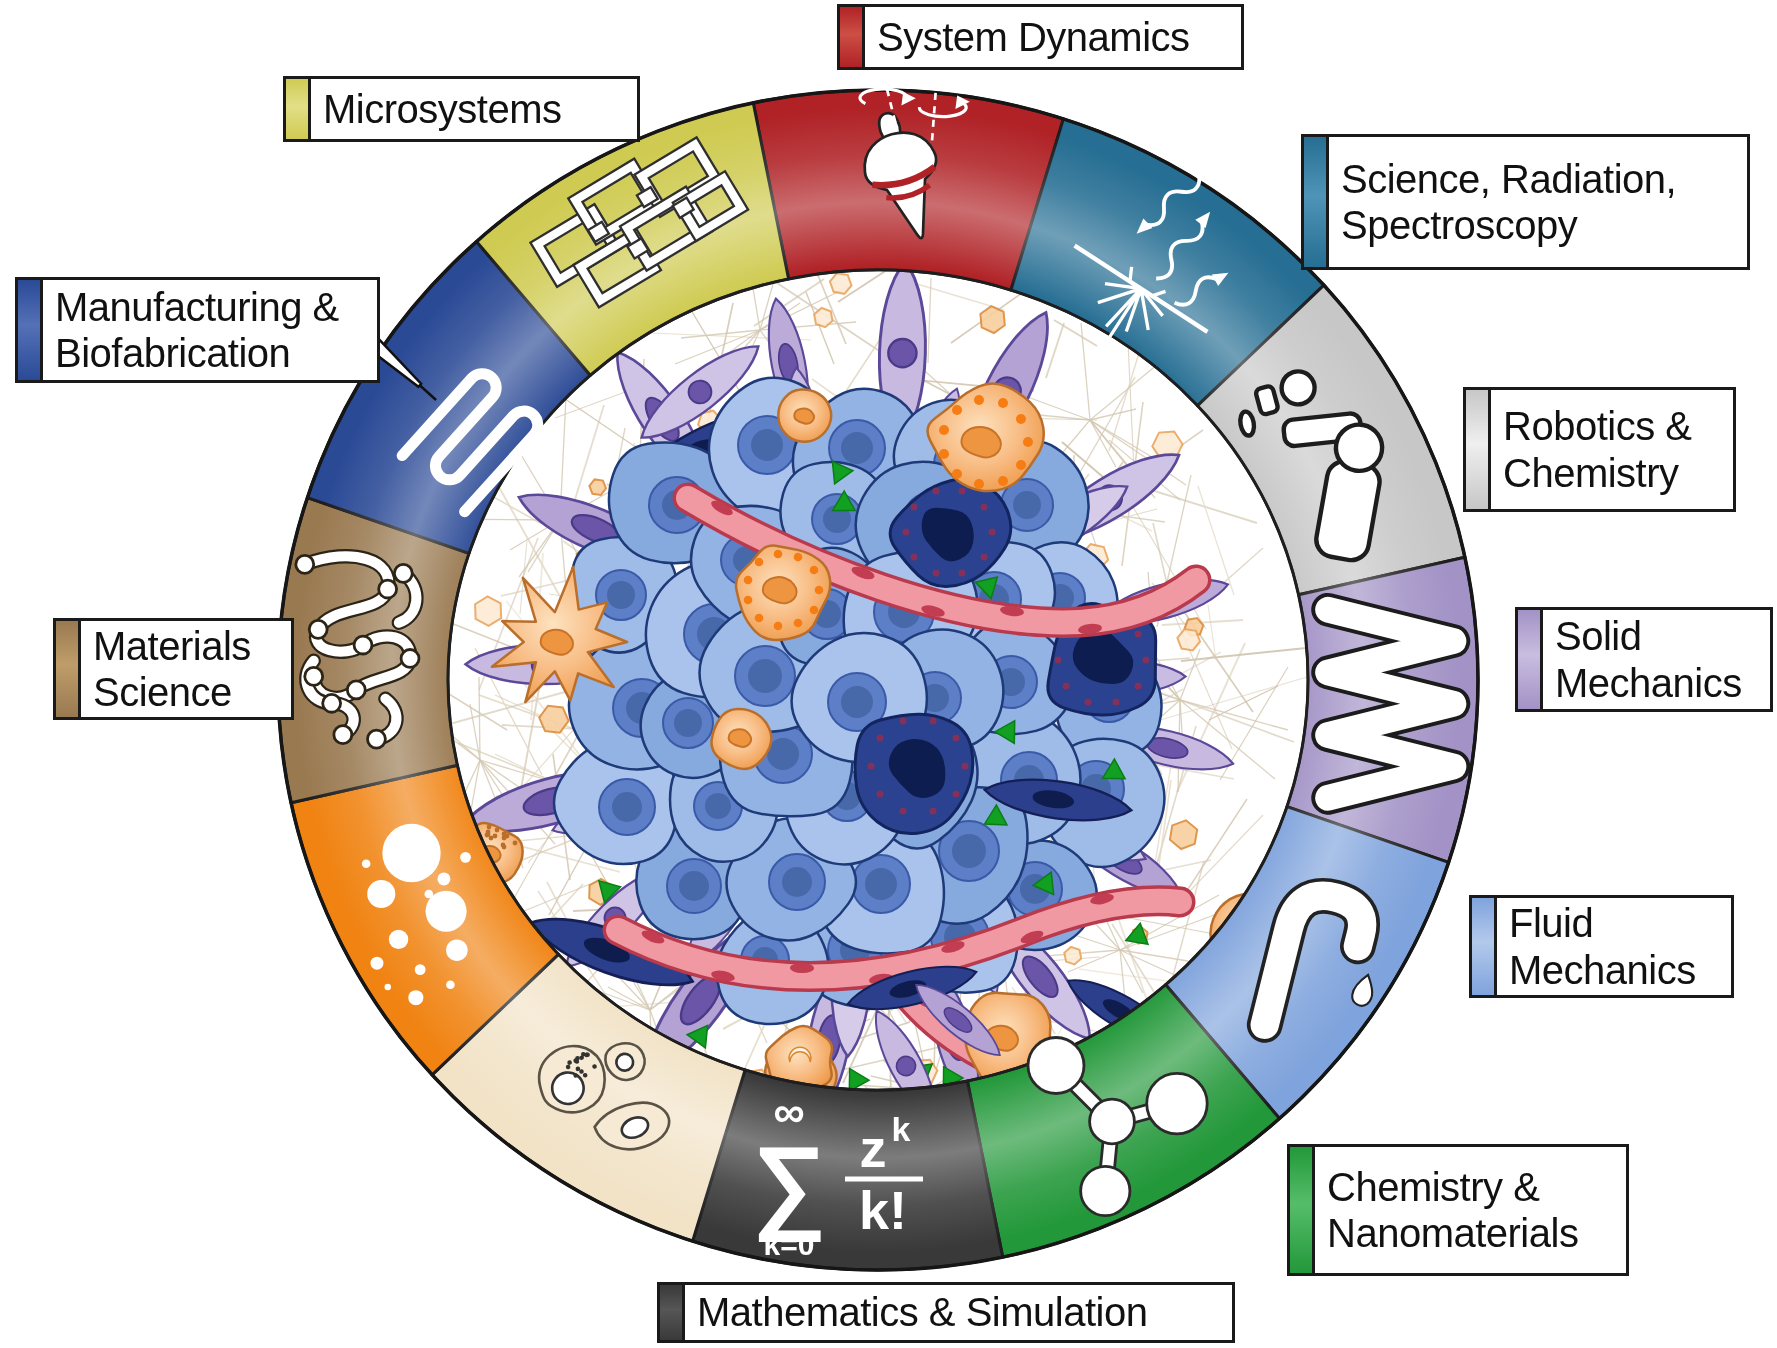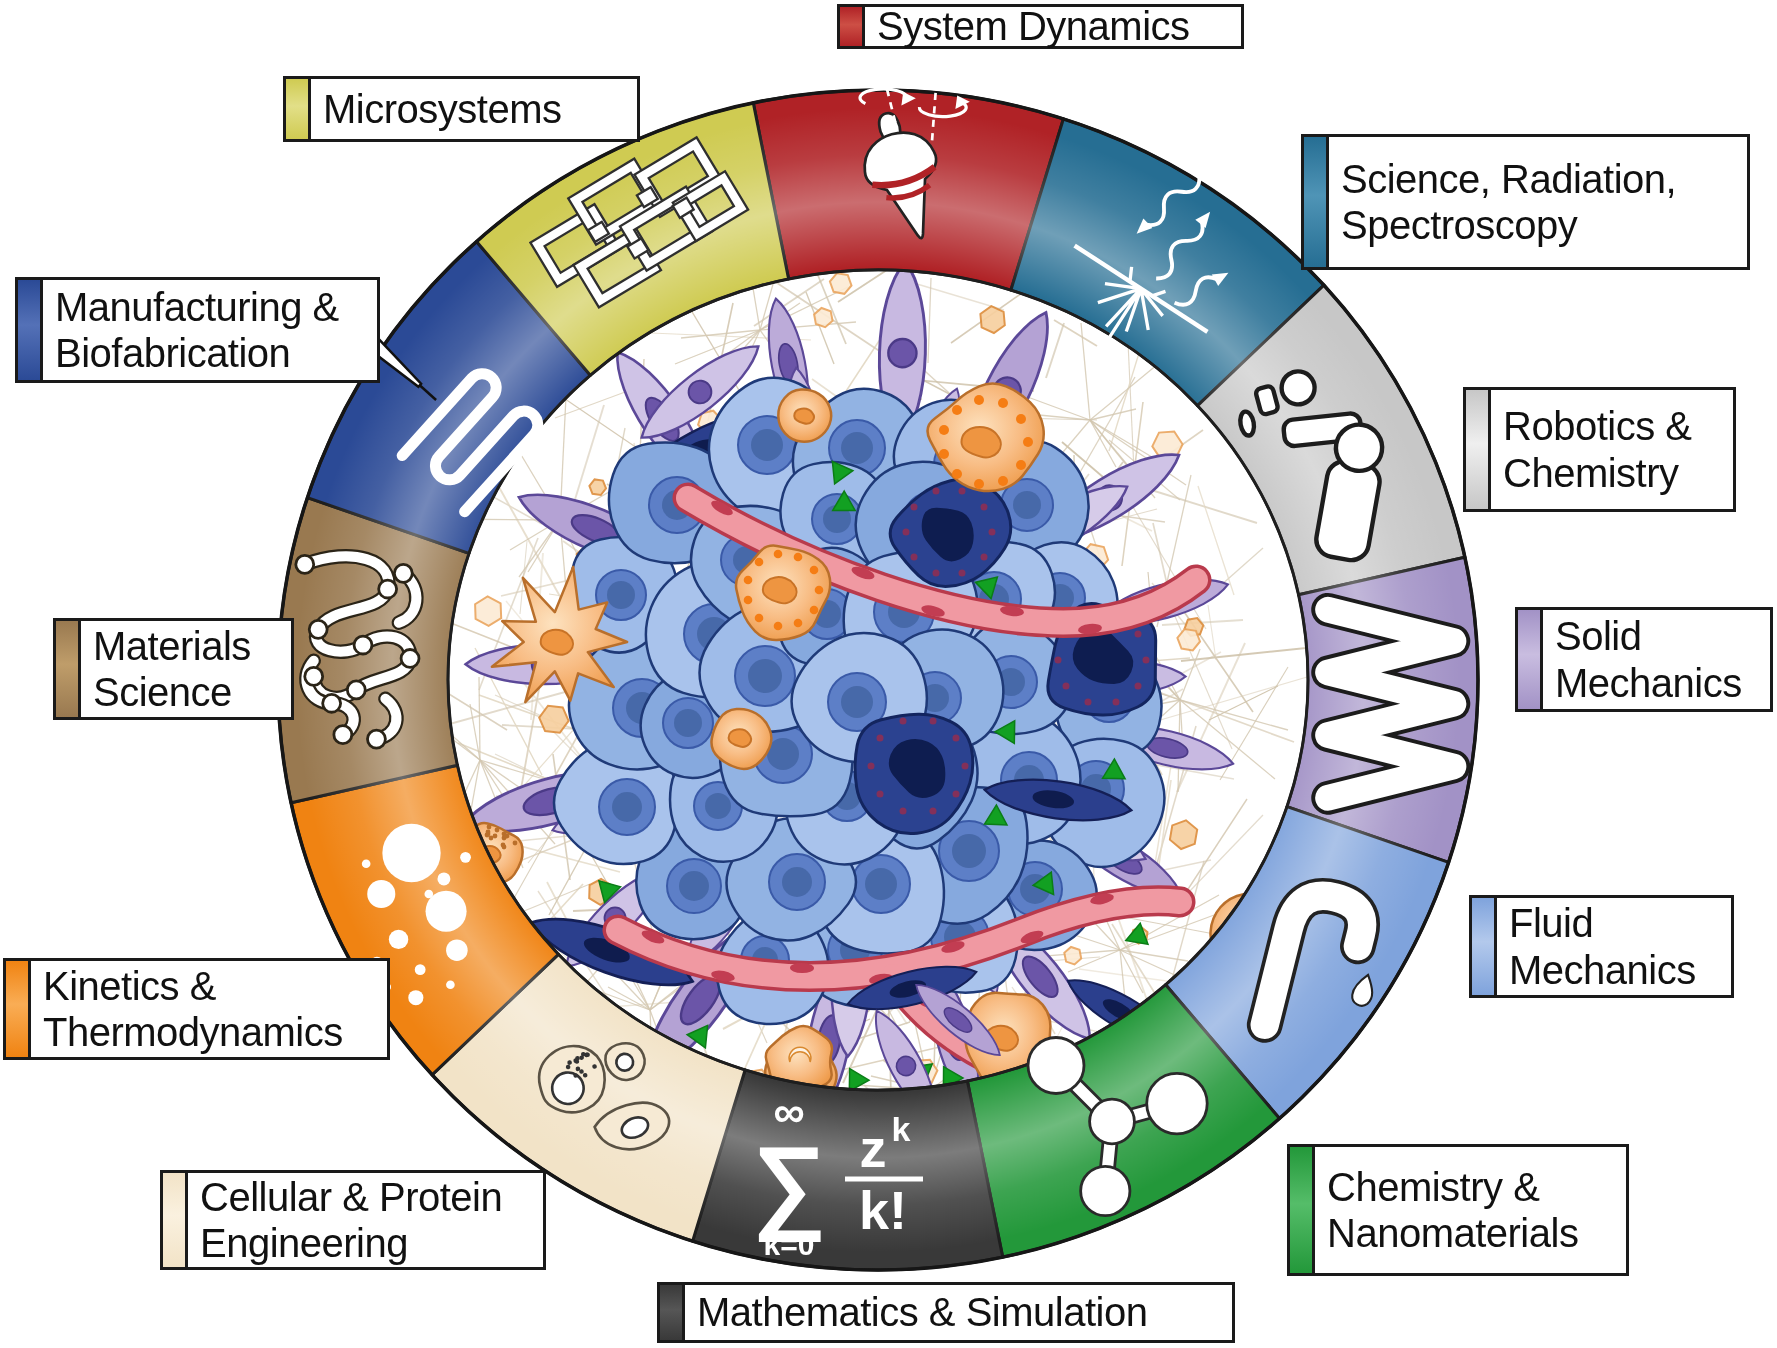--- a/index.html
+++ b/index.html
@@ -1072,21 +1072,21 @@
           <rect x="40" y="-6" width="44" height="30" fill="none" stroke="#2f2f2f" stroke-width="11"></rect>
           <rect x="40" y="-6" width="44" height="30" fill="none" stroke="#fff" stroke-width="7"></rect>
           <rect x="-40" y="-28" width="14" height="12" fill="#fff" stroke="#2f2f2f" stroke-width="2"></rect>
           <rect x="12" y="-32" width="14" height="12" fill="#fff" stroke="#2f2f2f" stroke-width="2"></rect>
           <rect x="-18" y="2" width="14" height="12" fill="#fff" stroke="#2f2f2f" stroke-width="2"></rect>
           <rect x="34" y="-8" width="14" height="12" fill="#fff" stroke="#2f2f2f" stroke-width="2"></rect>
         </g>
       </g>
     </svg>
 
-  <div class="label" style="left:837px;top:4px;height:45px">
+  <div class="label" style="left:837px;top:4px;height:66px">
     <span class="bar" style="background: linear-gradient(rgb(176, 34, 38) 0%, rgb(205, 79, 69) 45%, rgb(176, 34, 38) 100%);"></span>
     <div class="box" style="width:382px">
       <span>System Dynamics</span>
     </div>
   </div>
 
   <div class="label" style="left:283px;top:76px;height:66px">
     <span class="bar" style="background: linear-gradient(rgb(207, 203, 82) 0%, rgb(226, 223, 136) 45%, rgb(207, 203, 82) 100%);"></span>
     <div class="box" style="width:332px">
       <span>Microsystems</span>
@@ -1133,35 +1133,21 @@
     </div>
   </div>
 
   <div class="label" style="left:657px;top:1282px;height:61px">
     <span class="bar" style="background: linear-gradient(rgb(57, 57, 57) 0%, rgb(86, 86, 86) 45%, rgb(57, 57, 57) 100%);"></span>
     <div class="box" style="width:553px">
       <span>Mathematics &amp; Simulation</span>
     </div>
   </div>
 
-  <div class="label" style="left:160px;top:1170px;height:100px">
-    <span class="bar" style="background: linear-gradient(rgb(242, 227, 199) 0%, rgb(250, 241, 223) 45%, rgb(242, 227, 199) 100%);"></span>
-    <div class="box" style="width:361px">
-      <span>Cellular &amp; Protein</span>
-      <span>Engineering</span>
-    </div>
-  </div>
-
-  <div class="label" style="left:3px;top:958px;height:102px">
-    <span class="bar" style="background: linear-gradient(rgb(240, 131, 18) 0%, rgb(249, 173, 85) 45%, rgb(240, 131, 18) 100%);"></span>
-    <div class="box" style="width:362px">
-      <span>Kinetics &amp;</span>
-      <span>Thermodynamics</span>
-    </div>
-  </div>
+
 
   <div class="label" style="left:53px;top:618px;height:102px">
     <span class="bar" style="background: linear-gradient(rgb(153, 121, 80) 0%, rgb(191, 157, 106) 45%, rgb(153, 121, 80) 100%);"></span>
     <div class="box" style="width:216px">
       <span>Materials</span>
       <span>Science</span>
     </div>
   </div>
 
   <div class="label" style="left:15px;top:277px;height:106px">

